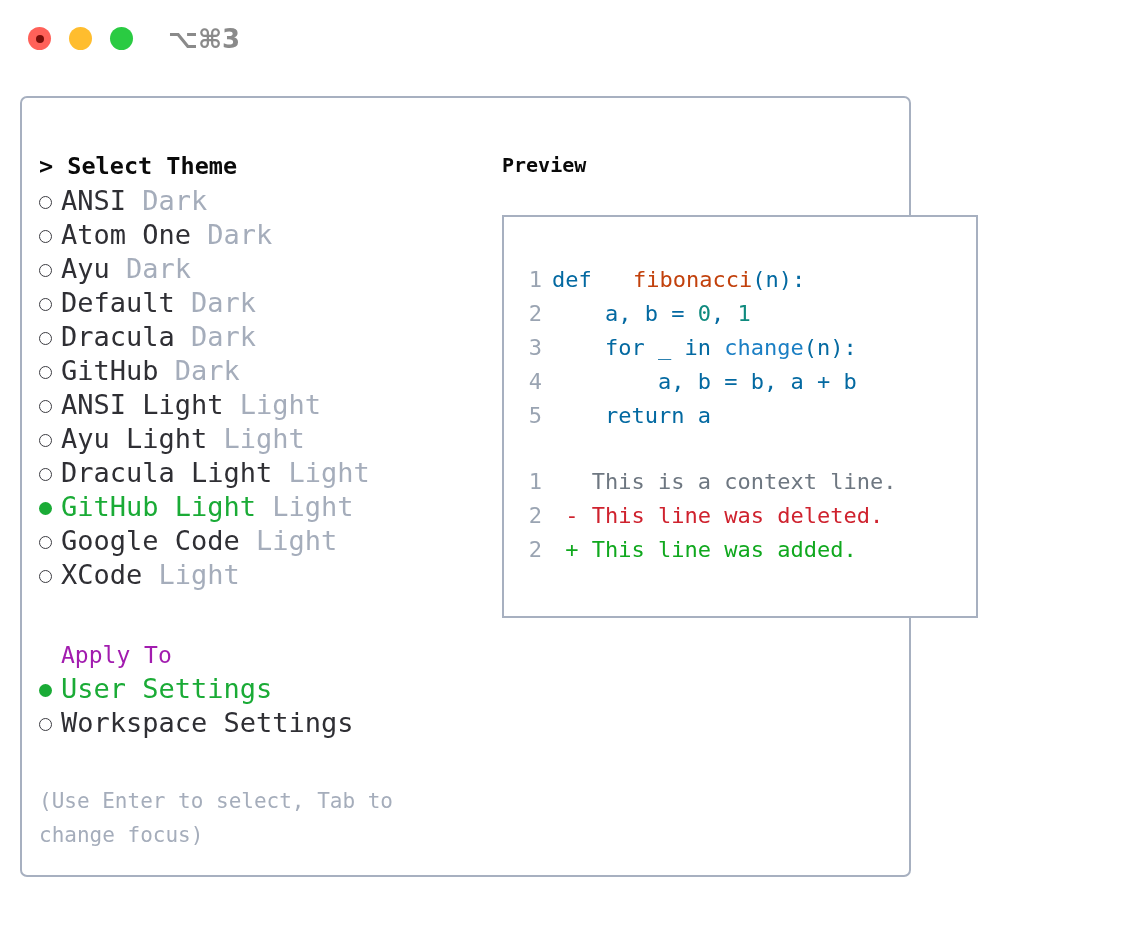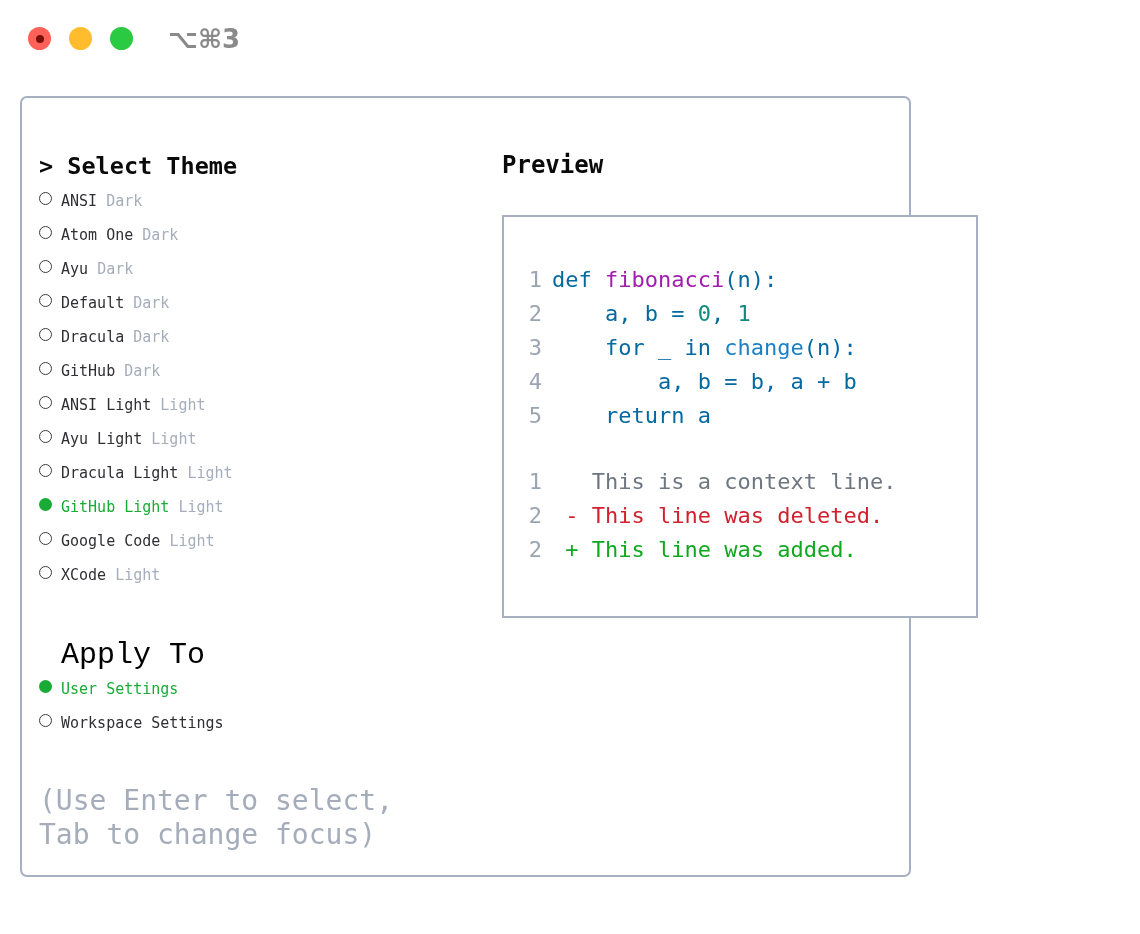--- a/index.html
+++ b/index.html
@@ -92,21 +92,21 @@
   
   .left-col {
     position: absolute;
     left: 17px;
     top: 50px;
     width: 430px;
   }
 
   .mono-row {
     font-family: "DejaVu Sans Mono", "Liberation Mono", monospace;
-    font-size: 15px;
+    font-size: 27px;
     line-height: 34px;
     white-space: pre;
     color: #2f2f34;
   }
 
   .header-row {
     font-weight: bold;
     color: #0a0a0a;
     font-size: 23.5px;
     line-height: 36px;
@@ -130,48 +130,47 @@
   }
   .bullet-dot.filled {
     background: #1aab36;
   }
 
   .theme-name { color: #2f2f34; }
   .theme-name.selected { color: #1aab36; }
   .theme-kind { color: #a5adbb; }
 
   .section-label {
-    color: #000000;
-    font-size: 30px;
-    line-height: 34px;
-    white-space: pre;
-    font-family: Liberation Mono, monospace;
+    color: #a21caf;
+    font-size: 23px;
+    line-height: 34px;
+    white-space: pre;
   }
 
   .hint {
     color: #a5adbb;
-    font-size: 28px;
+    font-size: 21px;
     line-height: 34px;
     width: 420px;
     white-space: normal;
   }
 
   .spacer-lg { height: 46px; }
   .spacer-md { height: 44px; }
 
   
   .right-col {
     position: absolute;
     left: 480px;
     top: 50px;
     width: 500px;
   }
   .preview-title {
     font-family: "DejaVu Sans Mono", "Liberation Mono", monospace;
-    font-size: 24px;
+    font-size: 20px;
     font-weight: bold;
     color: #0a0a0a;
     line-height: 34px;
     white-space: pre;
   }
   .preview-box {
     margin-top: 33px;
     width: 476px;
     height: 403px;
     border: 2px solid #a7b0c0;
@@ -186,21 +185,21 @@
     white-space: pre;
     color: #24292e;
   }
   .ln {
     display: inline-block;
     width: 38px;
     text-align: right;
     color: #9aa4b2;
     margin-right: 10px;
   }
-  .tok-fn   { color: #a21caf; }
+  .tok-fn   { color: #c2410c; margin-left: 28px; }
   .tok-num  { color: #0f8a7e; }
   .tok-call { color: #1b7fc4; }
   .tok-plain{ color: #0369a1; }
 
   .diff-gap { height: 32px; }
   .diff-ctx { color: #6e7781; }
   .diff-del { color: #cf222e; }
   .diff-add { color: #10a81e; }
 </style>
 </head>

